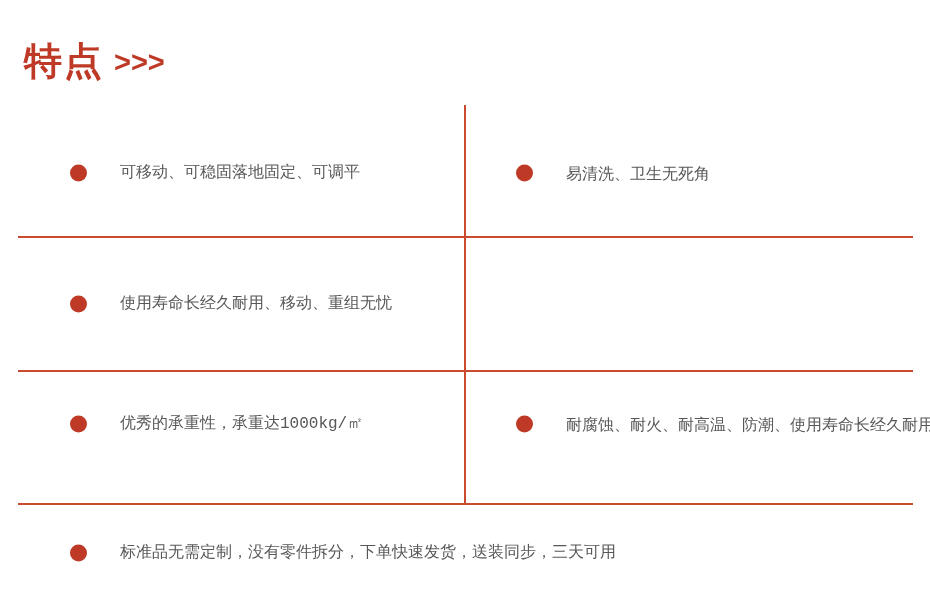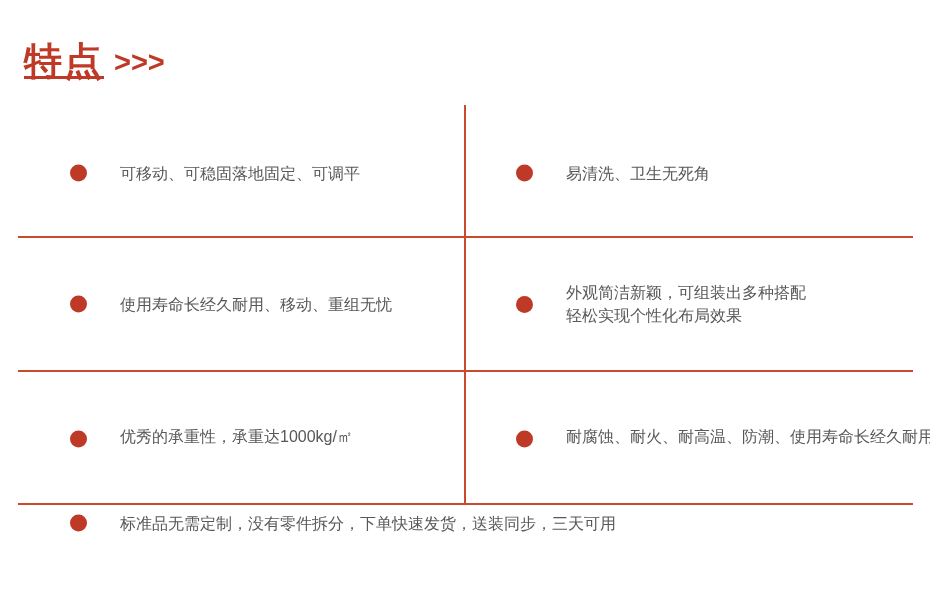--- a/index.html
+++ b/index.html
@@ -22,21 +22,20 @@
     left: 24px;
     top: 36px;
     white-space: nowrap;
     color: #bf3a26;
   }
   .title-text {
     font-size: 38px;
     font-weight: 700;
     letter-spacing: 2px;
     vertical-align: baseline;
-    text-decoration: underline;
   }
   .title-arrows {
     font-size: 29px;
     font-weight: 800;
     margin-left: 10px;
     letter-spacing: 0px;
     vertical-align: 2px;
   }
 
   
@@ -73,26 +72,26 @@
     margin-right: 33px;
   }
   .cell .text {
     color: #595757;
     font-size: 16px;
     font-weight: 500;
     line-height: 23px;
   }
   .cell .line:empty { display: none; }
 
-  .col-left  { left: 70px; }
+  .col-left  { left: 70px; font-family: Liberation Mono, monospace; }
   .col-right { left: 516px; }
   .row-1 { top: 173px; }
   .row-2 { top: 304px; }
-  .row-3 { top: 436px; align-items: flex-end; }
-  .row-bottom { top: 523px; justify-content: center; }
+  .row-3 { top: 424px; }
+  .row-bottom { top: 553px; justify-content: center; }
 </style>
 </head>
 <body>
 
 <div class="canvas">
 
   <div class="title">
     <span class="title-text">特点</span><span class="title-arrows">&gt;&gt;&gt;</span>
   </div>
 
@@ -117,27 +116,20 @@
   </div>
 
   <div class="cell col-left row-2">
     <span class="dot"></span>
     <div class="text">
       <div class="line">使用寿命长经久耐用、移动、重组无忧</div>
 
     </div>
   </div>
 
-  <div class="cell col-right row-2">
-    <span class="dot"></span>
-    <div class="text">
-      <div class="line">外观简洁新颖，可组装出多种搭配</div>
-      <div class="line">轻松实现个性化布局效果</div>
-    </div>
-  </div>
 
   <div class="cell col-left row-3">
     <span class="dot"></span>
     <div class="text">
       <div class="line">优秀的承重性，承重达1000kg/㎡</div>
 
     </div>
   </div>
 
   <div class="cell col-right row-3">

